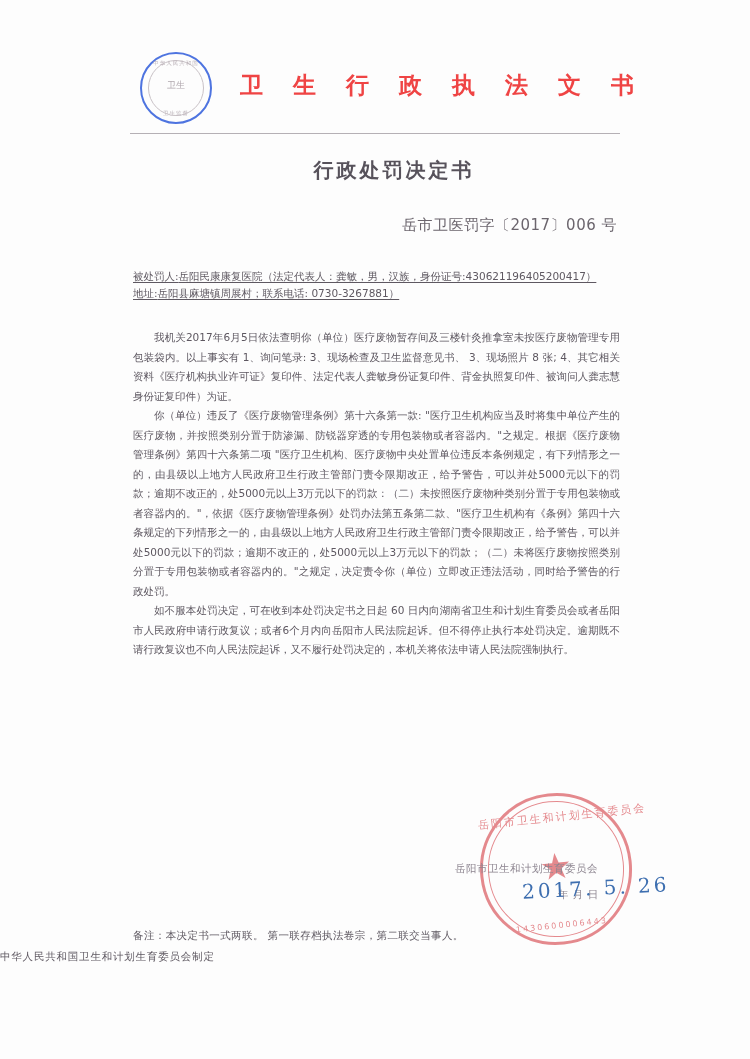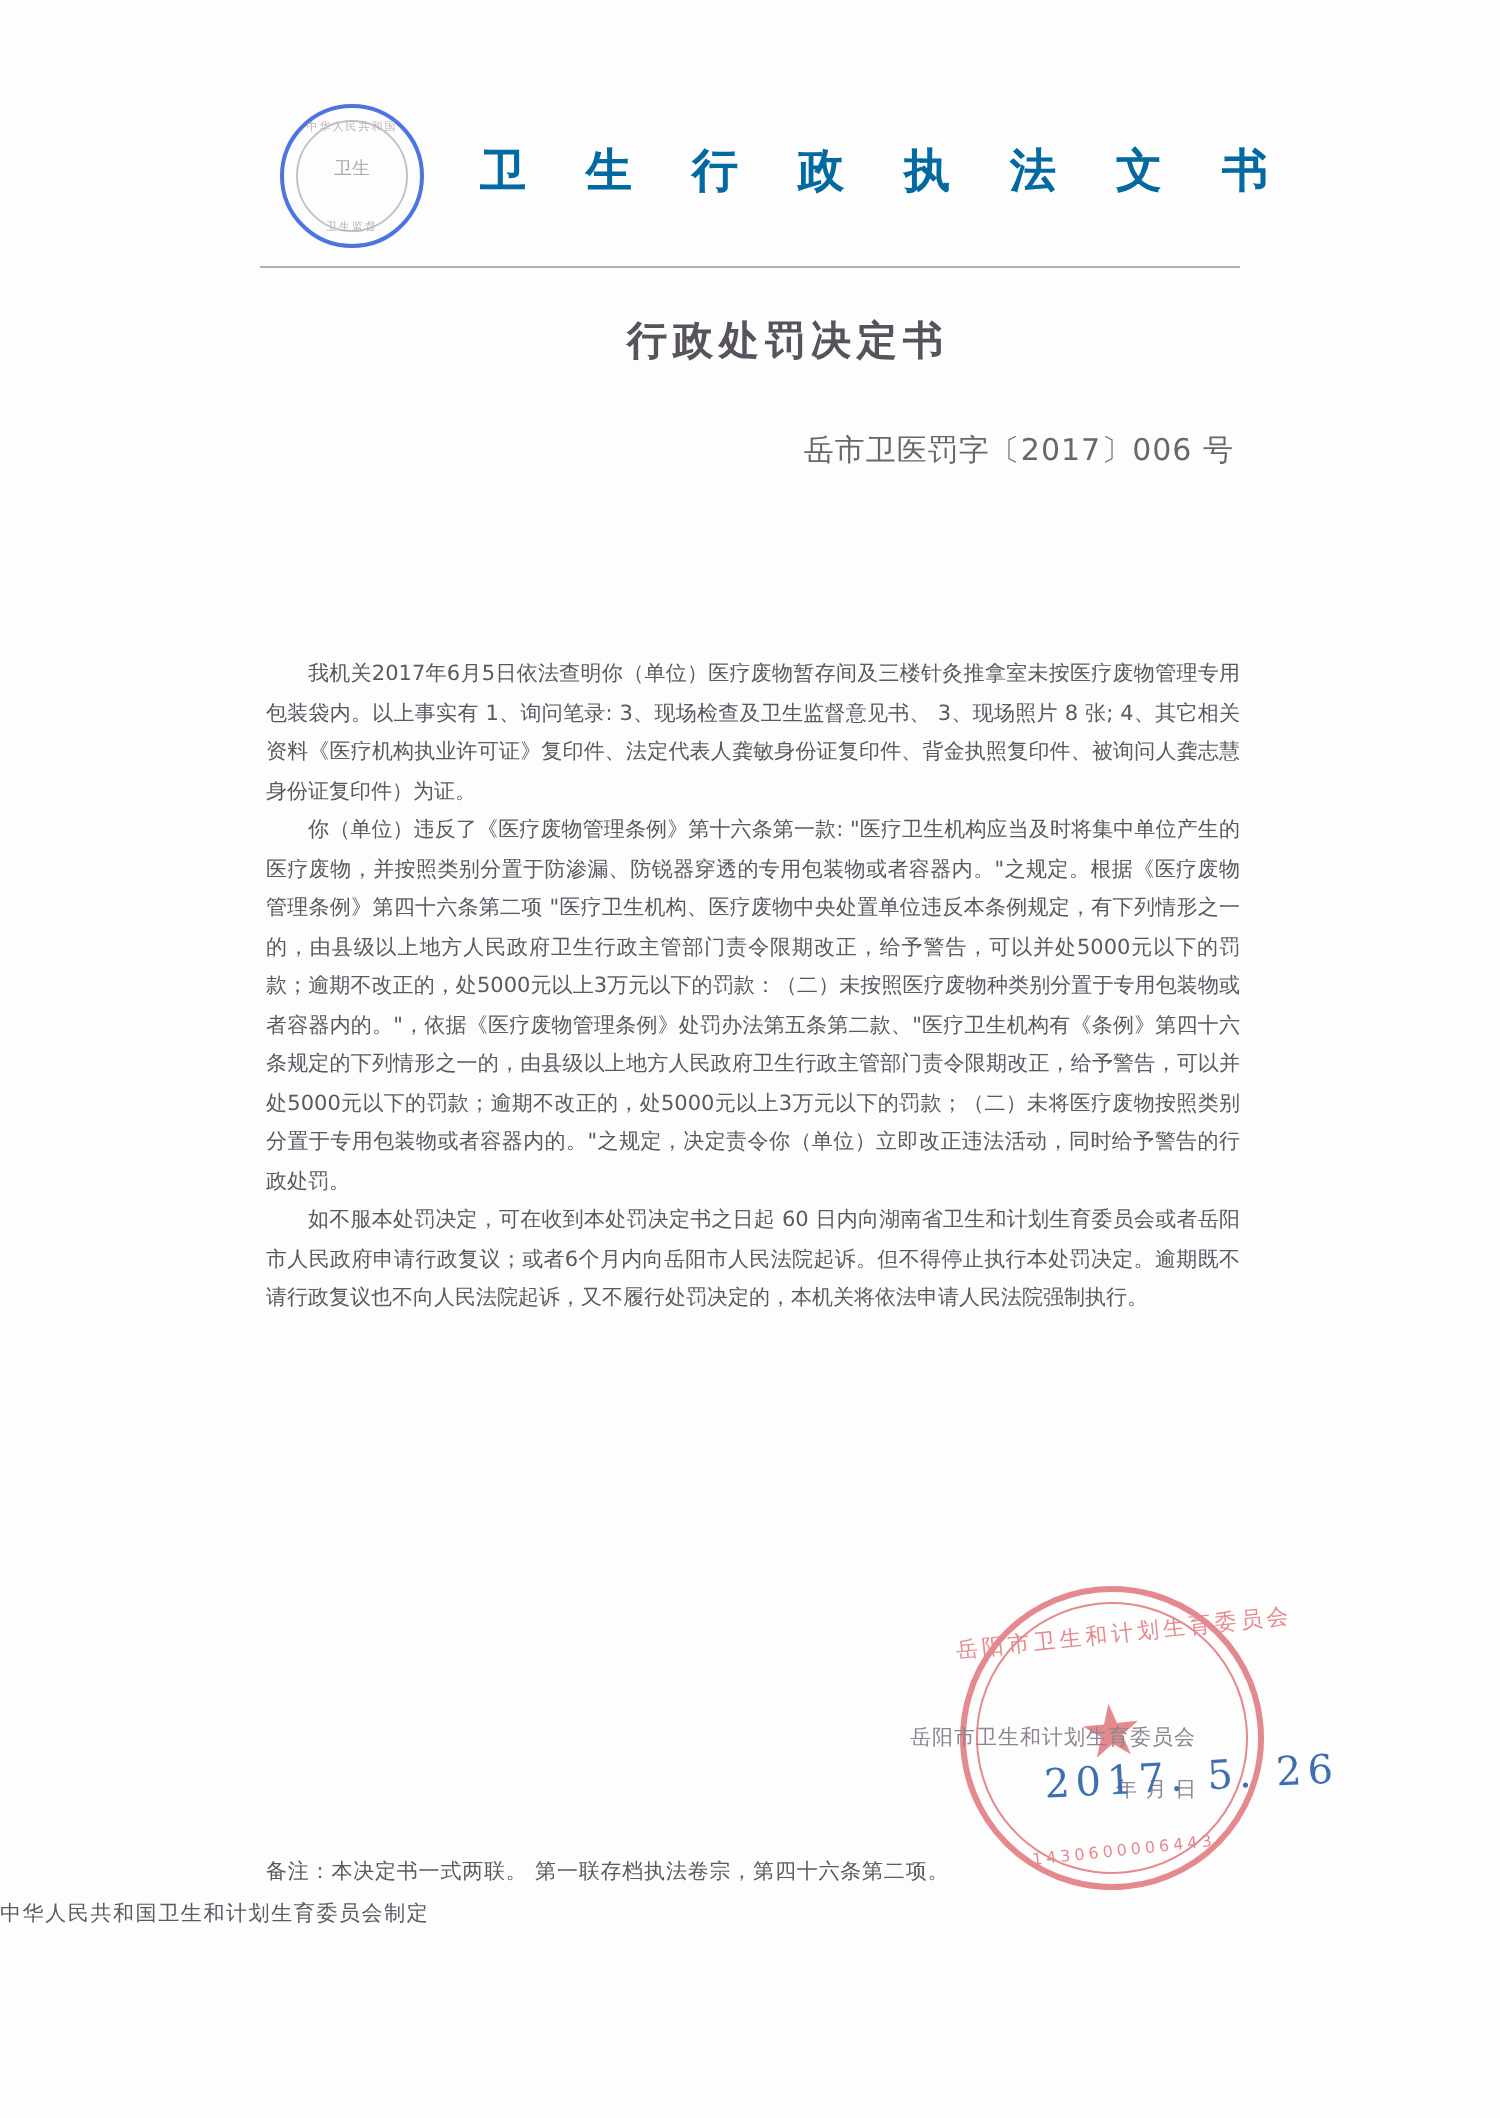--- a/index.html
+++ b/index.html
@@ -75,21 +75,21 @@
     font-size: 5.5px;
     color: #a79ba3;
     letter-spacing: 1px;
   }
   .doc-banner {
     position: absolute;
     left: 110px;
     top: 22px;
     font-size: 23px;
     letter-spacing: 11px;
-    color: #0369a1;
+    color: #ef4444;
     font-family: "DejaVu Serif", "Liberation Serif", serif;
     font-weight: bold;
     white-space: nowrap;
   }
   .hrule {
     position: absolute;
     left: 130px;
     top: 133px;
     width: 490px;
     height: 1px;
@@ -262,33 +262,41 @@
       <div class="center">卫生</div>
       <div class="bottext">卫生监督</div>
     </div>
     <div class="doc-banner">卫 生 行 政 执 法 文 书</div>
   </div>
   <div class="hrule"></div>
 
   <div class="doc-title">行政处罚决定书</div>
   <div class="doc-number">岳市卫医罚字〔2017〕006 号</div>
 
+  <div class="party">
+    <div class="line">
+      <span class="u">被处罚人:</span><span class="u">岳阳民康康复医院（法定代表人：龚敏，男，汉族，身份证号:430621196405200417）</span>
+    </div>
+    <div class="line">
+      <span class="u">地址:</span><span class="u">岳阳县麻塘镇周展村；联系电话: 0730-3267881）</span>
+    </div>
+  </div>
 
   <div class="body">
     <p>我机关2017年6月5日依法查明你（单位）医疗废物暂存间及三楼针灸推拿室未按医疗废物管理专用包装袋内。以上事实有 1、询问笔录: 3、现场检查及卫生监督意见书、 3、现场照片 8 张; 4、其它相关资料《医疗机构执业许可证》复印件、法定代表人龚敏身份证复印件、背金执照复印件、被询问人龚志慧身份证复印件）为证。</p>
     <p>你（单位）违反了《医疗废物管理条例》第十六条第一款: "医疗卫生机构应当及时将集中单位产生的医疗废物，并按照类别分置于防渗漏、防锐器穿透的专用包装物或者容器内。"之规定。根据《医疗废物管理条例》第四十六条第二项 "医疗卫生机构、医疗废物中央处置单位违反本条例规定，有下列情形之一的，由县级以上地方人民政府卫生行政主管部门责令限期改正，给予警告，可以并处5000元以下的罚款；逾期不改正的，处5000元以上3万元以下的罚款：（二）未按照医疗废物种类别分置于专用包装物或者容器内的。"，依据《医疗废物管理条例》处罚办法第五条第二款、"医疗卫生机构有《条例》第四十六条规定的下列情形之一的，由县级以上地方人民政府卫生行政主管部门责令限期改正，给予警告，可以并处5000元以下的罚款；逾期不改正的，处5000元以上3万元以下的罚款；（二）未将医疗废物按照类别分置于专用包装物或者容器内的。"之规定，决定责令你（单位）立即改正违法活动，同时给予警告的行政处罚。</p>
     <p>如不服本处罚决定，可在收到本处罚决定书之日起 60 日内向湖南省卫生和计划生育委员会或者岳阳市人民政府申请行政复议；或者6个月内向岳阳市人民法院起诉。但不得停止执行本处罚决定。逾期既不请行政复议也不向人民法院起诉，又不履行处罚决定的，本机关将依法申请人民法院强制执行。</p>
   </div>
 
   <div class="red-seal">
     <div class="inner-ring"></div>
     <div class="arc-top">岳阳市卫生和计划生育委员会</div>
     <div class="star">★</div>
     <div class="arc-bottom">1430600006443</div>
   </div>
   <div class="sig-org">岳阳市卫生和计划生育委员会</div>
   <div class="sig-date">年    月    日</div>
   <div class="hand-date">2017. 5. 26</div>
 
-  <div class="footer-note">备注：本决定书一式两联。 第一联存档执法卷宗，第四十六条第二项。</div>
+  <div class="footer-note">备注：本决定书一式两联。 第一联存档执法卷宗，第二联交当事人。</div>
   <div class="footer-maker">中华人民共和国卫生和计划生育委员会制定</div>
 
 </div>
 
 </body></html>

